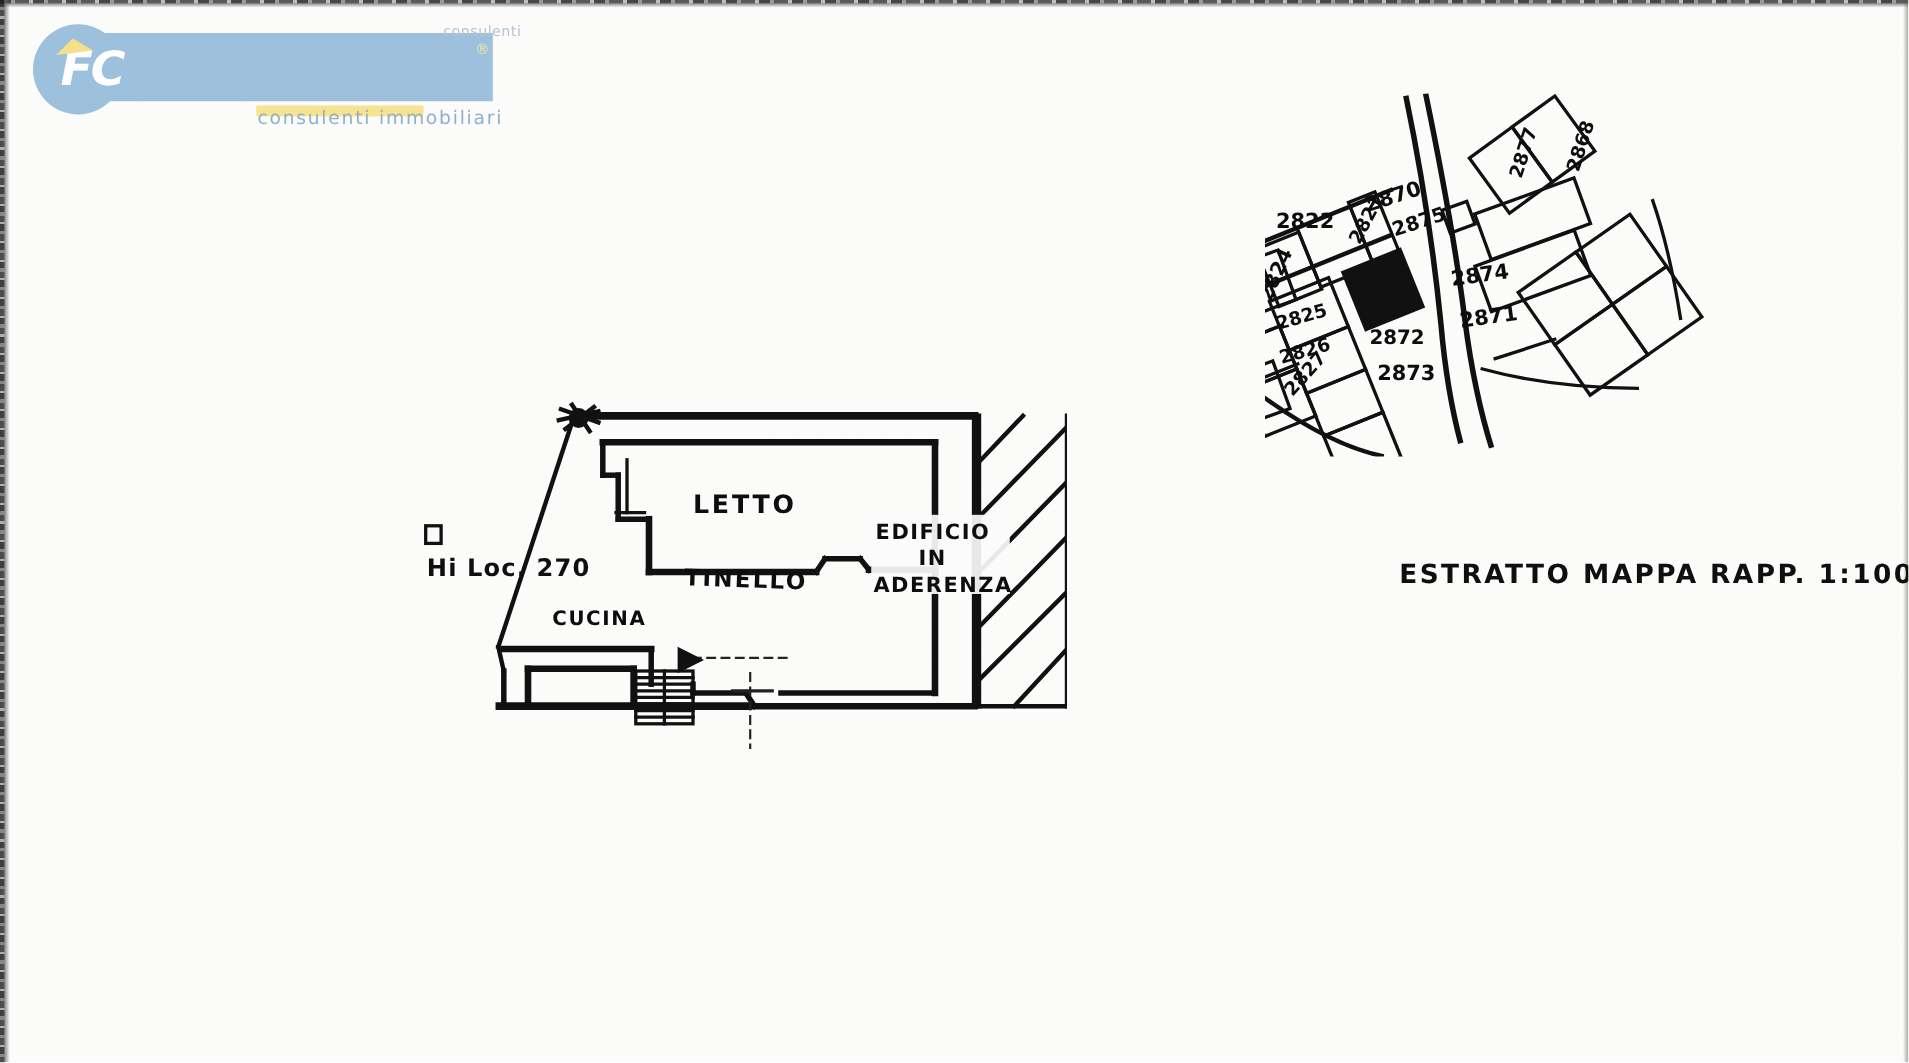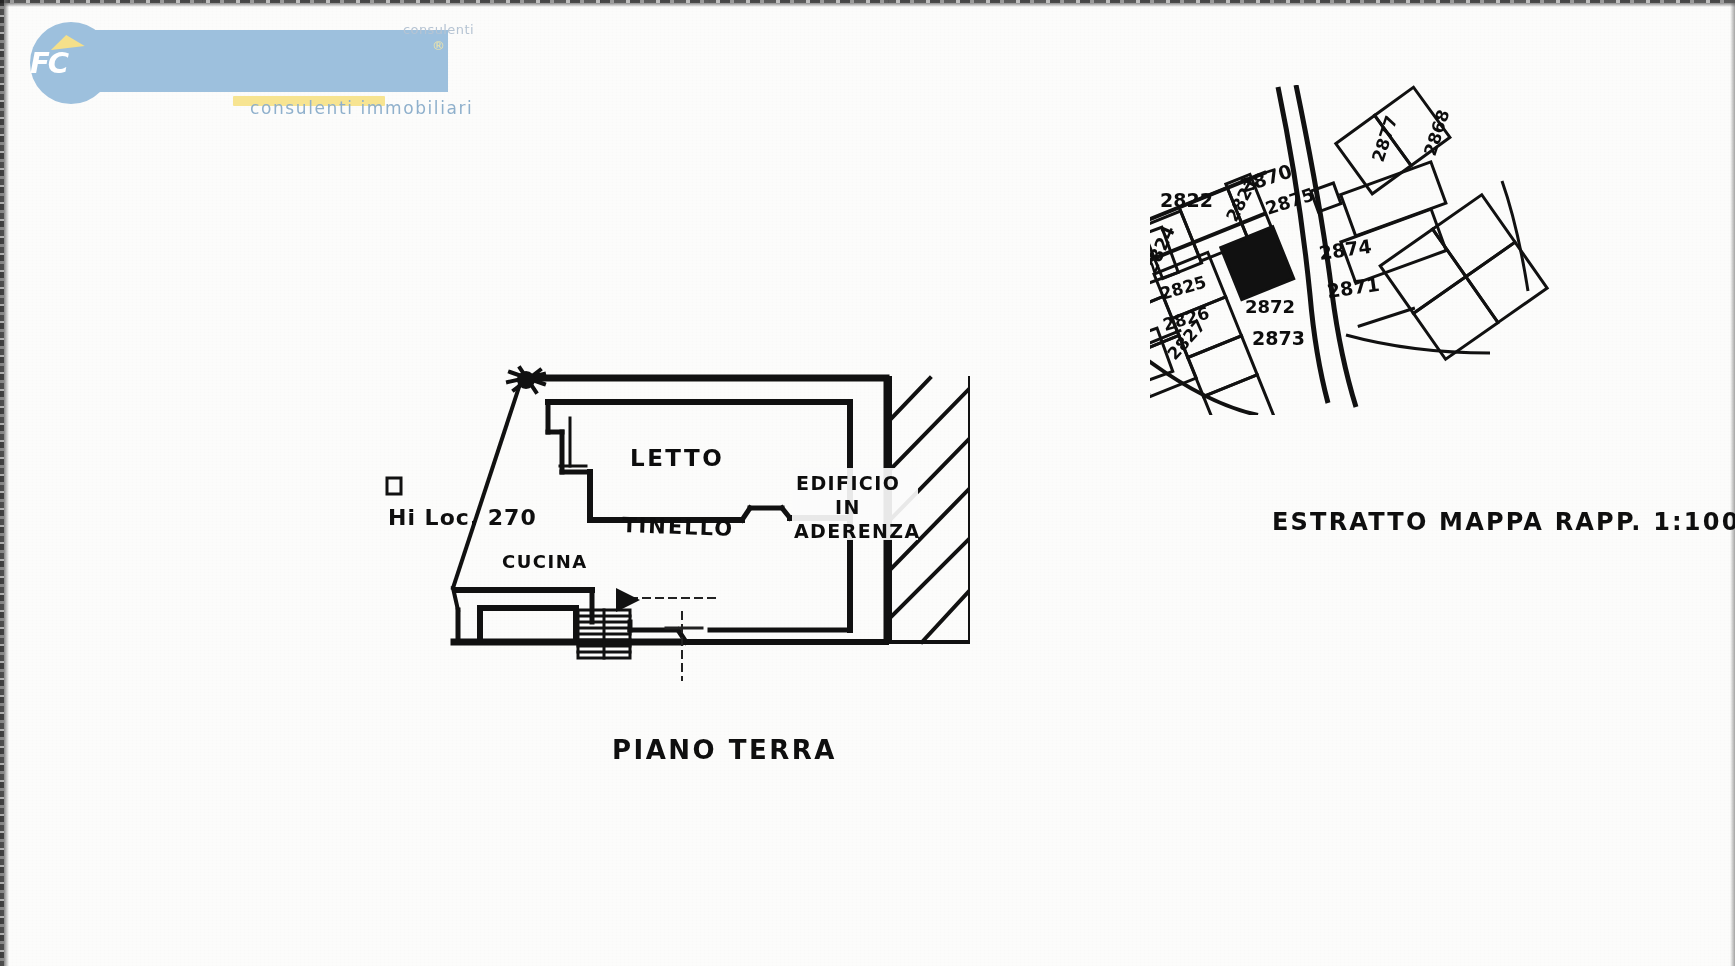--- a/index.html
+++ b/index.html
@@ -103,24 +103,24 @@
     height: 82px;
     border-radius: 50%;
     background: #9dc0dd;
   }
   .logo-fc {
     position: absolute;
     left: 0; top: 0; width: 82px; height: 82px;
     color: #ffffff;
     font-family: "DejaVu Sans", sans-serif;
     font-weight: bold;
-    font-size: 29px;
+    font-size: 43px;
     font-style: italic;
     line-height: 82px;
-    text-align: left;
+    text-align: right;
     letter-spacing: -2px;
   }
   .logo-roof {
     position: absolute;
     left: 20px; top: 13px;
     width: 0; height: 0;
     border-left: 17px solid transparent;
     border-right: 17px solid transparent;
     border-bottom: 13px solid #f5e08a;
     transform: rotate(-7deg);
@@ -149,21 +149,21 @@
     position: absolute;
     left: 215px;
     top: 82px;
     width: 152px;
     height: 10px;
     background: #f7e491;
     border-radius: 1px;
   }
   .logo-sub {
     position: absolute;
-    left: 232px;
+    left: 216px;
     top: 84px;
     font-family: "DejaVu Sans", sans-serif;
     font-size: 17px;
     letter-spacing: 1.6px;
     color: #8fb0cc;
     white-space: nowrap;
   }
   .logo-aff {
     position: absolute;
     left: 385px;
@@ -316,21 +316,20 @@
     <g>
       <rect x="462" y="108" width="126" height="72" fill="#fbfbfb" opacity=".92"></rect>
       <text x="466" y="130" font-size="19" letter-spacing="1.4">EDIFICIO</text>
       <text x="505" y="154" font-size="19" letter-spacing="1.4">IN</text>
       <text x="464" y="178" font-size="19" letter-spacing="1.4">ADERENZA</text>
     </g>
   </svg>
 
   <div class="hand md" style="left:352px; top:505px; font-size:22px; letter-spacing:1px;">Hi Loc. 270</div>
 
-  <div class="hand lg" style="left:612px; top:735px;">PIANO TERRA</div>
 
   <svg class="map-svg" style="left:1150px; top:85px;" width="400" height="330" viewBox="0 0 400 330">
     <g fill="none" stroke="#111" stroke-width="3" stroke-linejoin="miter">
 
       <path d="M128 2 C140 60, 152 130, 160 210 C164 256, 170 288, 178 318" stroke-width="5"></path>
       <path d="M146 0 C158 58, 172 128, 182 208 C188 254, 196 290, 206 322" stroke-width="5"></path>
 
       <g transform="rotate(-36 235 60)">
         <rect x="196" y="30" width="48" height="62"></rect>
         <rect x="244" y="30" width="48" height="62"></rect>

